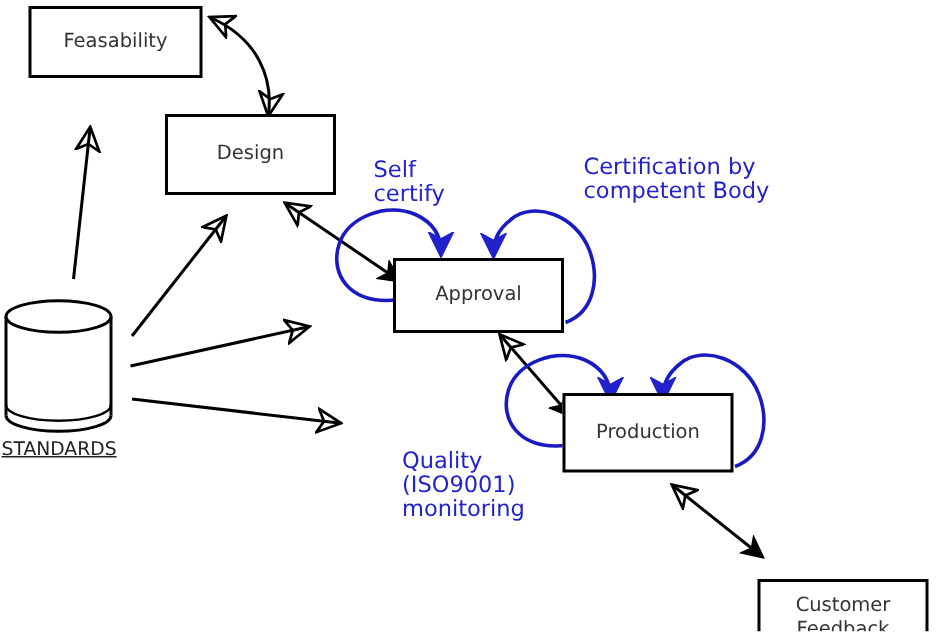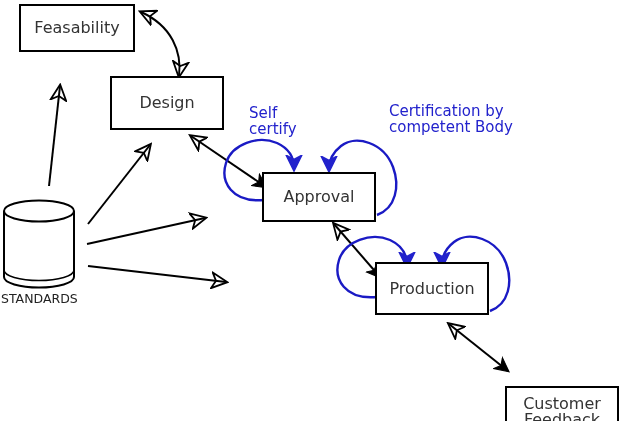--- a/index.html
+++ b/index.html
@@ -29,21 +29,21 @@
     position: absolute;
     box-sizing: border-box;
     border: 2px solid #000000;
     background: #ffffff;
     display: flex;
     align-items: center;
     justify-content: center;
     text-align: center;
     color: #333333;
     font-family: "DejaVu Sans", sans-serif;
-    font-size: 16px;
+    font-size: 13px;
     line-height: 16px;
     z-index: 3;
   }
   .node-label {
     display: block;
     white-space: pre-line;
   }
   .blue-label {
     position: absolute;
     color: #2222cc;
@@ -128,23 +128,26 @@
 
   <div class="node-box" style="left:375px; top:262px; width:114px; height:53px;">
     <span class="node-label">Production</span>
   </div>
 
   <div class="node-box" style="left:505px; top:386px; width:114px; height:51px;">
     <span class="node-label">Customer
 Feedback</span>
   </div>
 
-  <div class="store-label" style="left:1px; top:292px;">STANDARDS</div>
+  <div class="store-label" style="left:1px; top:292px;text-decoration:underline;">STANDARDS</div>
 
   <div class="blue-label" style="left:249px; top:105px;">Self
 certify</div>
 
   <div class="blue-label" style="left:357px; top:103px;margin-left:32px;">Certification by
 competent Body</div>
 
+  <div class="blue-label" style="left:268px; top:299px;">Quality
+(ISO9001)
+monitoring</div>
 
 
 </div>
 
 </body></html>

